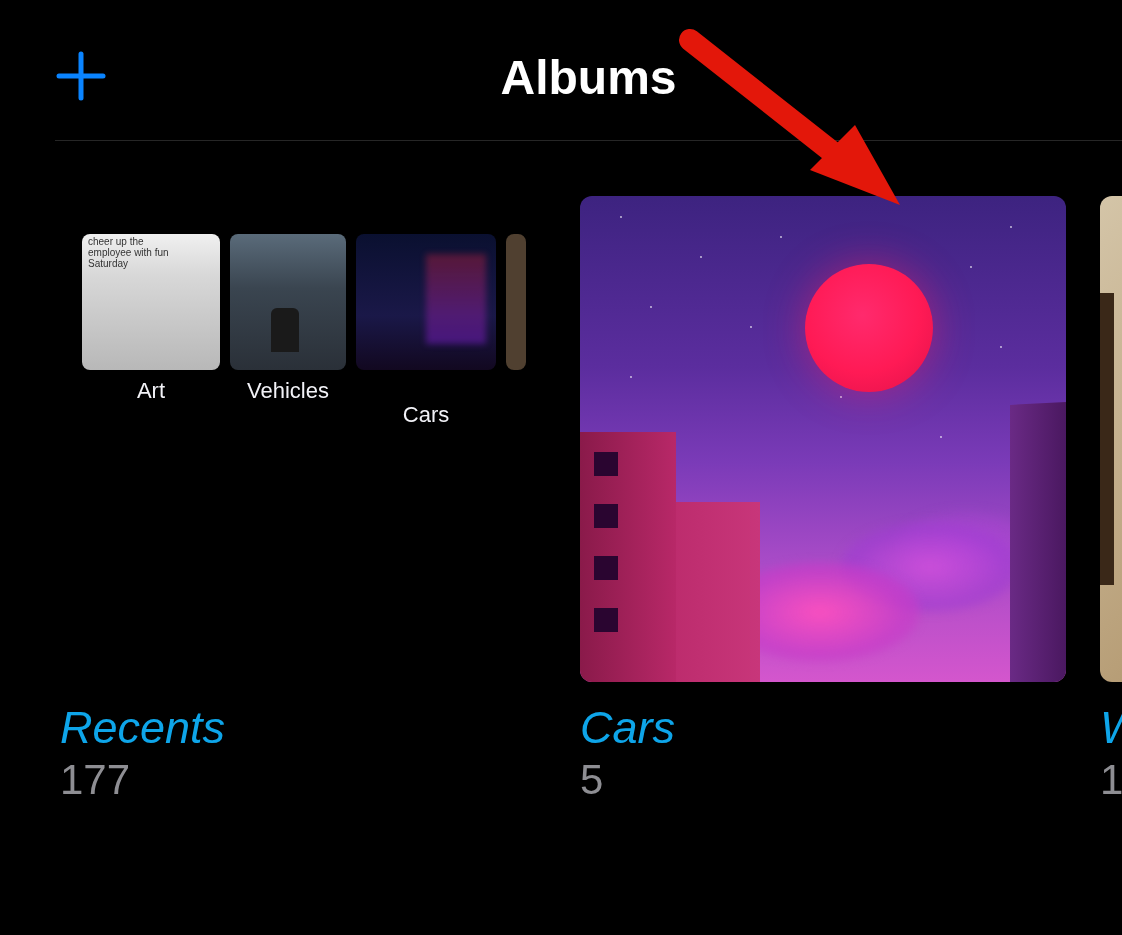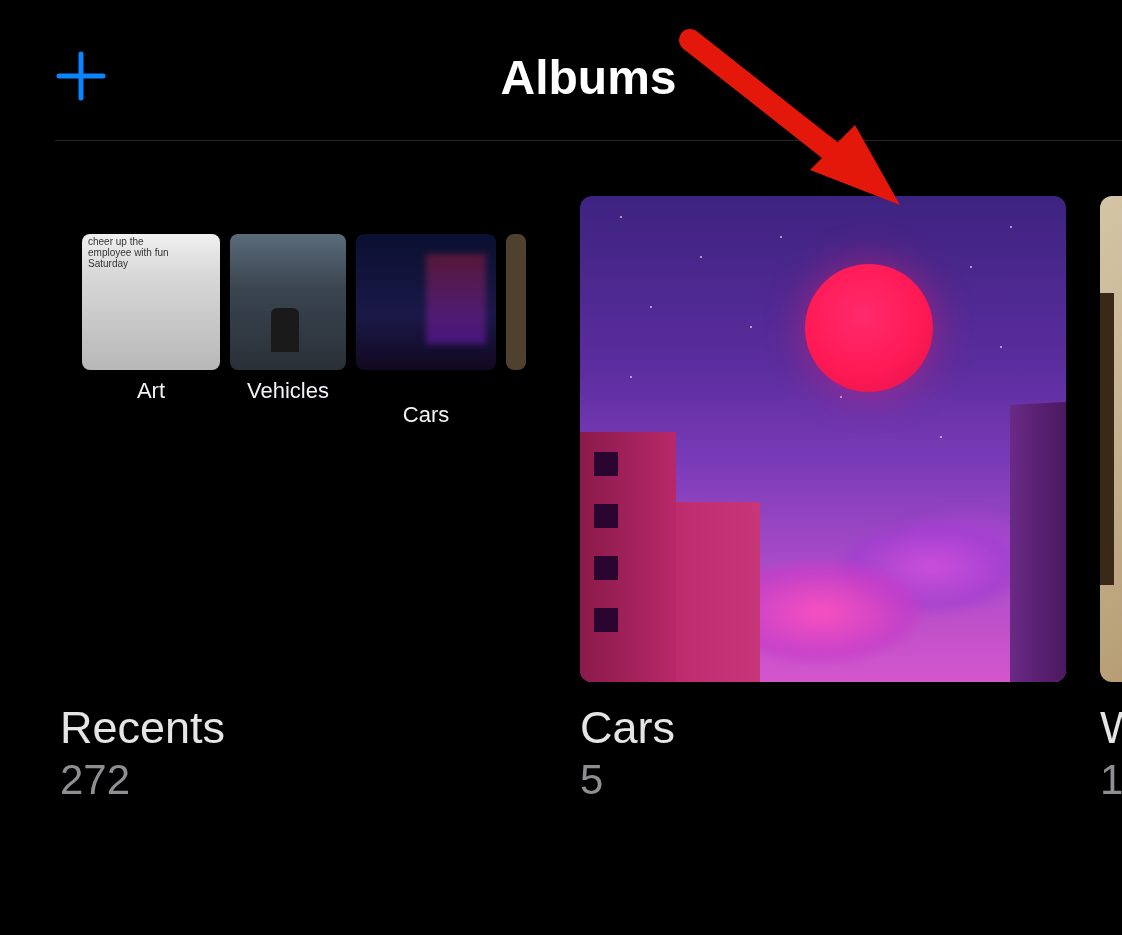--- a/index.html
+++ b/index.html
@@ -81,24 +81,25 @@
     .album-thumb {
       width: 486px;
       height: 486px;
       border-radius: 12px;
       overflow: hidden;
       position: relative;
       margin-bottom: 20px;
     }
     .album-name {
       font-size: 45px;
-      color: #e5e5e5;
+      color: #0ea5e9;
       font-weight: 400;
       margin-bottom: 2px;
       white-space: nowrap;
+      font-style: italic;
     }
     .album-count {
       font-size: 42px;
       color: #8e8e93;
       font-weight: 400;
     }
     
     .recents-bg {
       background: #000;
       width: 100%;
@@ -344,21 +345,21 @@
             <div class="cat-img cars-img"></div>
             <div class="cat-label">Cars</div>
           </div>
           <div class="cat-tile small4">
             <div class="cat-img" style="background:#504030"></div>
           </div>
         </div>
       </div>
     </div>
     <div class="album-name">Recents</div>
-    <div class="album-count">272</div>
+    <div class="album-count">177</div>
   </div>
 
   <div class="album-item">
     <div class="album-thumb">
       <div class="walli-bg">
         <div class="walli-stars">
           <span style="top:20px;left:40px"></span>
             <span style="top:60px;left:120px"></span>
           <span style="top:110px;left:70px"></span>
             <span style="top:40px;left:200px"></span>

